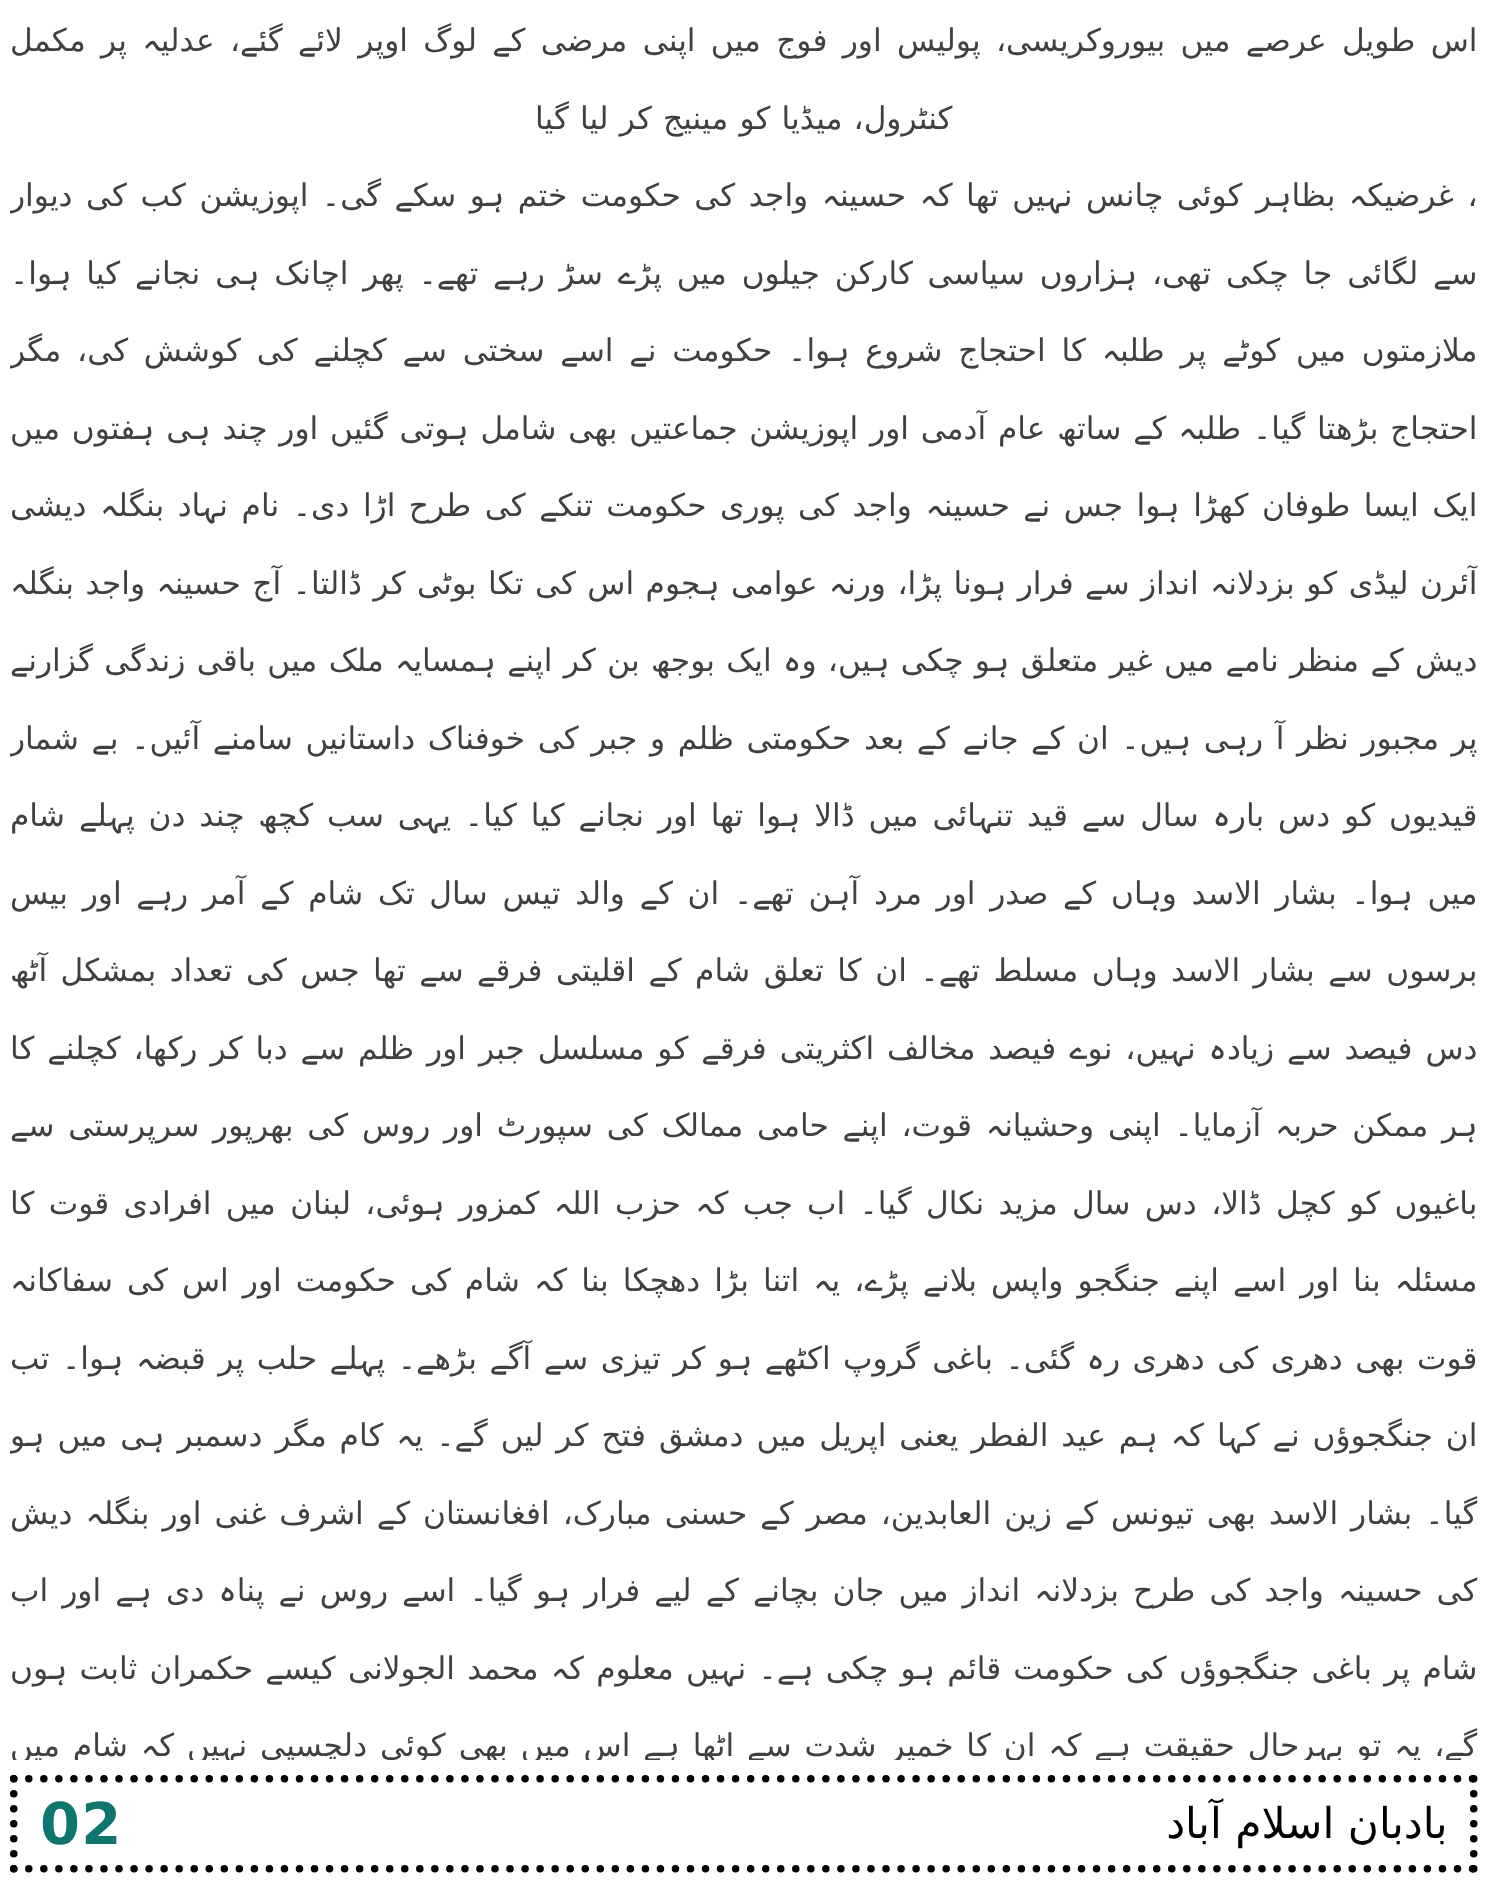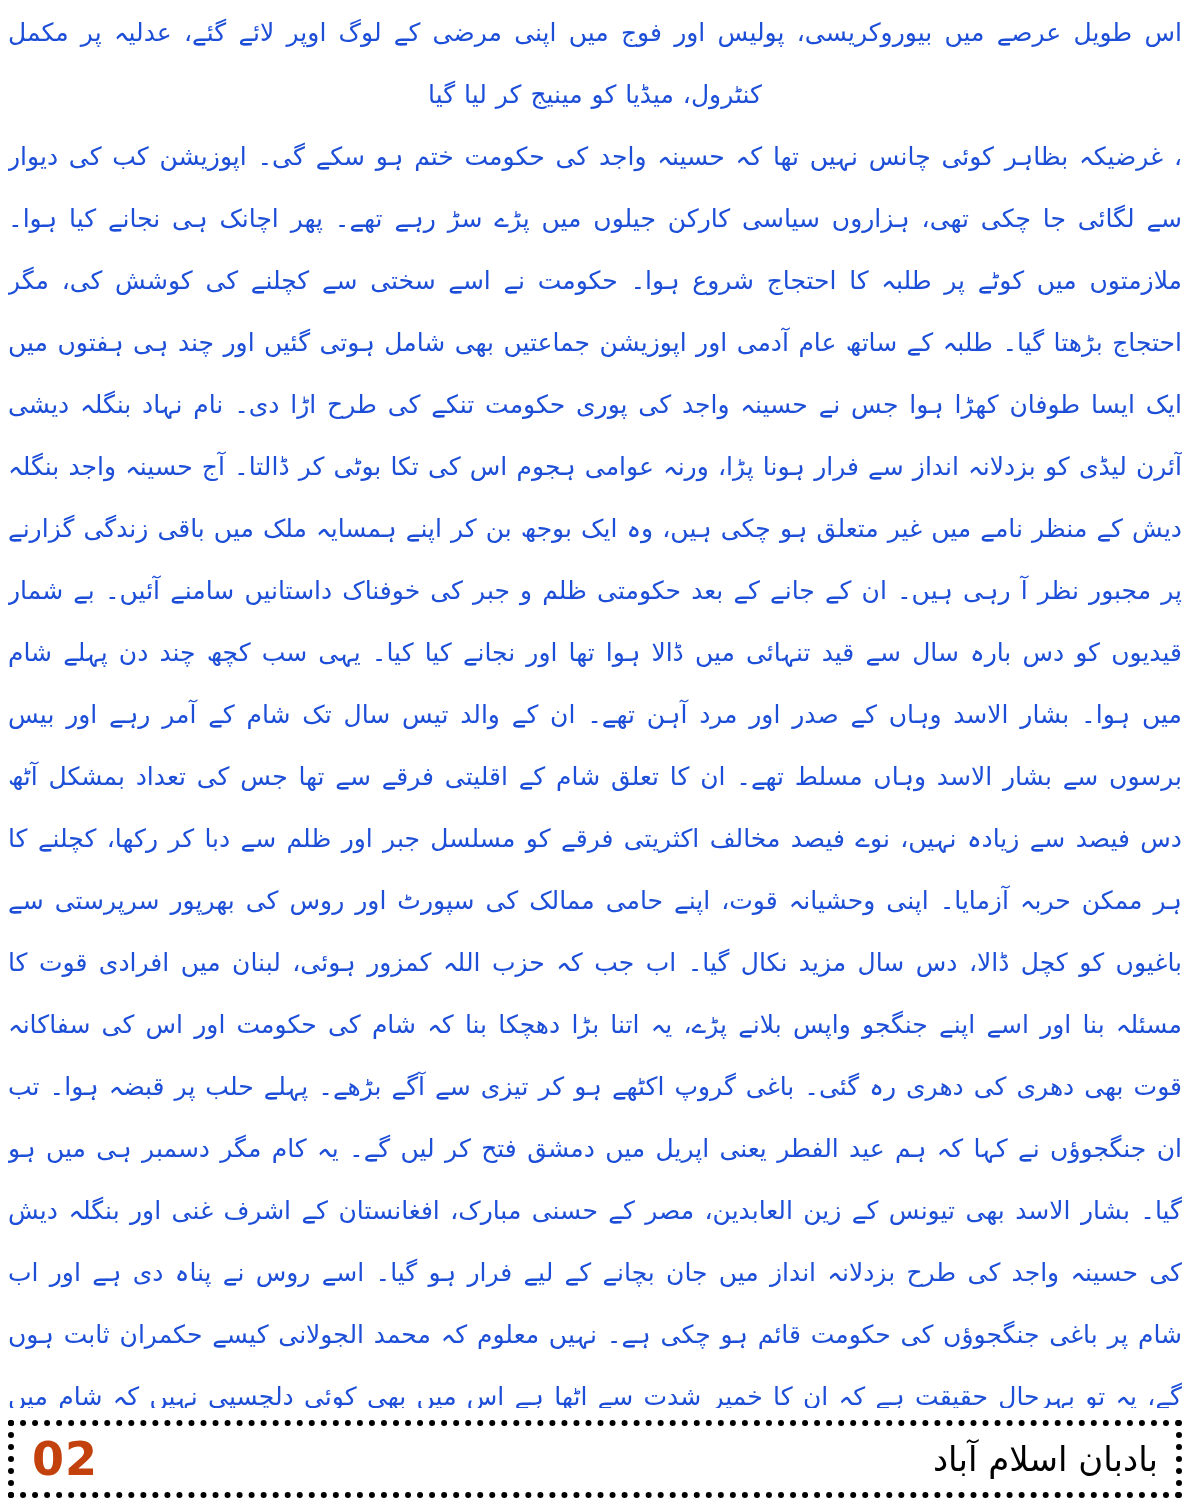--- a/index.html
+++ b/index.html
@@ -22,21 +22,21 @@
     position: absolute;
     top: 2px;
     right: 8px;
     left: 8px;
     height: 1406px;
     overflow: hidden;
     direction: rtl;
   }
   .para {
     margin: 0;
-    color: #1d4ed8;
+    color: #404040;
     font-size: 25px;
     line-height: 62px;
     text-align: justify;
     text-align-last: center;
     word-spacing: 1px;
   }
   .footer-bar {
     position: absolute;
     left: 8px;
     right: 8px;
@@ -52,21 +52,21 @@
   }
   .publication {
     font-weight: normal;
     font-size: 34px;
     color: #000000;
     white-space: nowrap;
   }
   .page-number {
     font-weight: bold;
     font-size: 46px;
-    color: #c2410c;
+    color: #0f766e;
     letter-spacing: 1px;
     white-space: nowrap;
   }
 </style>
 </head>
 <body>
 
 <div class="page">
 
   <div class="article" dir="rtl" lang="ur">

